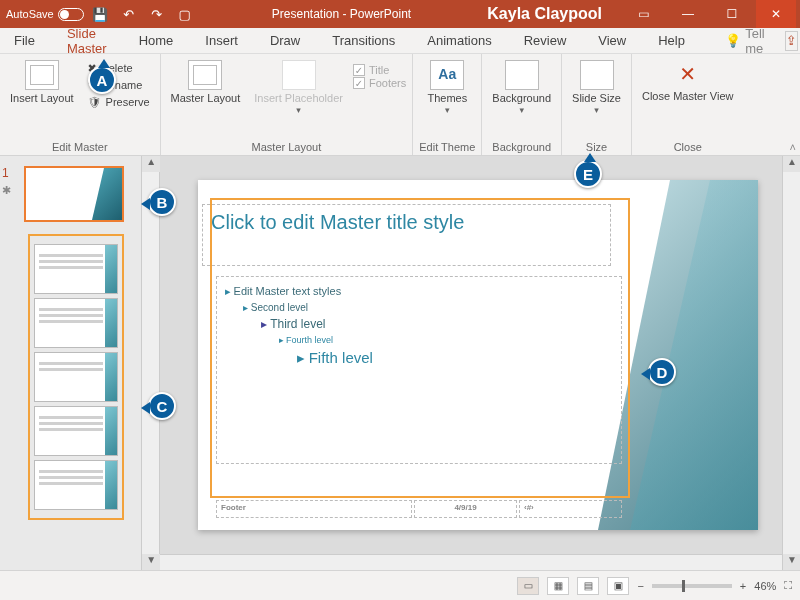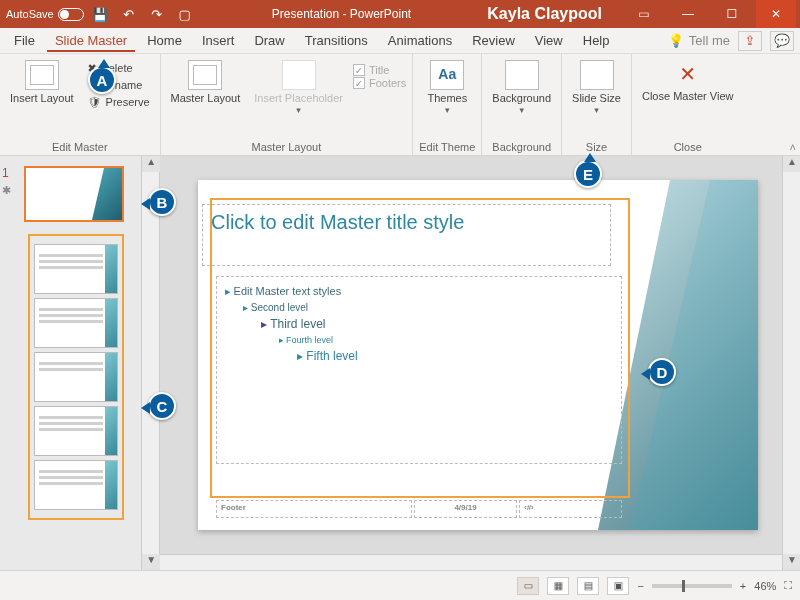--- a/index.html
+++ b/index.html
@@ -8,21 +8,21 @@
   .titlebar { height: 28px; background: #b7472a; display: flex; align-items: center; color: #fff; font-size: 12px; }
   .titlebar .left { display: flex; gap: 6px; padding-left: 6px; }
   .autosave { display: inline-flex; align-items: center; gap: 4px; font-size: 11px; }
   .toggle { width: 26px; height: 13px; border: 1px solid #fff; border-radius: 7px; display: inline-flex; align-items: center; padding: 1px; }
   .toggle .knob { width: 9px; height: 9px; border-radius: 50%; background: #fff; }
   .tb-btn { width: 22px; height: 22px; display: inline-flex; align-items: center; justify-content: center; color: #fff; font-size: 13px; }
   .titlebar .center { flex: 1; text-align: center; font-size: 12px; }
   .titlebar .right { display: flex; align-items: center; gap: 4px; padding-right: 4px; }
   .titlebar .user { font-size: 16px; margin-right: 18px; font-weight: bold; }
   .win-btn { width: 40px; height: 28px; display: inline-flex; align-items: center; justify-content: center; color:#fff; }
-  .menubar { height: 26px; background: #f3f2f1; border-bottom: 1px solid #ddd; display: flex; align-items: center; padding: 0 6px; gap: 4px; font-size: 13px; color: #444; }
+  .menubar { height: 26px; background: #f3f2f1; border-bottom: 1px solid #ddd; display: flex; align-items: center; padding: 0 6px; gap: 16px; font-size: 13px; color: #444; }
   .menu-item { padding: 4px 8px; cursor: default; }
   .menu-item.active { color: #b7472a; border-bottom: 2px solid #b7472a; padding-bottom: 2px; }
   .menubar .spacer { flex: 1; }
   .tellme { color: #888; display: flex; align-items: center; gap: 4px; }
   .rightbox { width: 24px; height: 20px; border:1px solid #ccc; margin-left:4px; display:inline-flex; align-items:center; justify-content:center; color:#b7472a;}
   .ribbon { height: 102px; background: #f3f2f1; border-bottom: 1px solid #d4d4d4; display: flex; align-items: stretch; position: relative; }
   .group { border-right: 1px solid #d8d8d8; display: flex; flex-direction: column; align-items: center; padding: 4px 6px 2px 6px; }
   .group .body { flex:1; display:flex; align-items:flex-start; gap:6px; }
   .group .label { font-size: 11px; color: #666; padding-top:2px;}
   .rb-btn { display:flex; flex-direction:column; align-items:center; justify-content:flex-start; gap:2px; padding:2px 4px; font-size:11px; color:#444; text-align:center; line-height:1.1; }
@@ -61,21 +61,21 @@
   .slide .bgdeco .tri2{position:absolute; inset:0; background:linear-gradient(135deg, rgba(160,210,220,0.4), rgba(70,150,165,0.6)); clip-path:polygon(70% 0,100% 0,100% 100%,20% 100%);}
   .sel-box { position:absolute; left:12px; top:18px; width:420px; height:300px; border:2px solid #f2a23c;}
   .title-ph { position:absolute; left:4px; top:24px; width:409px; height:62px; border:1px dashed #bbb; padding:6px 8px; color:#2e87a3; font-size:20px;}
   .body-ph { position:absolute; left:18px; top:96px; width:406px; height:188px; border:1px dashed #bbb; padding:6px 8px; font-size:11px; color:#3a6a77;}
   .body-ph ul{list-style:none;}
   .body-ph li{padding:2px 0;}
   .body-ph .b1::before{content:"▸ "; color:#2e87a3;}
   .body-ph .b2{padding-left:18px; font-size:10px;} .body-ph .b2::before{content:"▸ "; color:#2e87a3;}
   .body-ph .b3{padding-left:36px; font-size:12px;} .body-ph .b3::before{content:"▸ "; color:#449;}
   .body-ph .b4{padding-left:54px; font-size:9px; color:#2e87a3;} .body-ph .b4::before{content:"▸ ";}
-  .body-ph .b5{padding-left:72px; font-size:12px; color:#2e87a3;} .body-ph .b5::before{content:"▸ ";}
+  .body-ph .b5{padding-left:72px; font-size:15px; color:#2e87a3;} .body-ph .b5::before{content:"▸ ";}
   .footer-ph{position:absolute; left:18px; bottom:12px; width:406px; height:18px; display:flex; gap:2px;}
   .footer-ph div{border:1px dashed #bbb; font-size:8px; color:#888; padding:2px 4px;font-weight:bold;}
   .footer-ph .f1{flex:2;} .footer-ph .f2{flex:1; text-align:center;} .footer-ph .f3{flex:1;}
   .statusbar { height:30px; background:#f3f2f1; border-top:1px solid #d4d4d4; display:flex; align-items:center; justify-content:flex-end; padding:0 8px; gap:8px; font-size:11px; color:#555;}
   .view-btn{width:22px;height:18px;border:1px solid #ccc; background:#fff; display:inline-flex; align-items:center; justify-content:center; font-size:10px;}
   .view-btn.active{background:#e8e0da;}
   .zoom-slider{width:80px;height:4px;background:#ccc;position:relative;}
   .zoom-slider .thumb{position:absolute;left:38%;top:-4px;width:3px;height:12px;background:#666;}
   .callout{position:absolute;width:28px;height:28px;border-radius:50%;background:#0a5d9c;color:#fff;display:flex;align-items:center;justify-content:center;font-weight:bold;font-size:15px;border:2px solid #fff;box-shadow:0 1px 3px rgba(0,0,0,0.4);}
   .callout .tip{position:absolute;width:0;height:0;}

